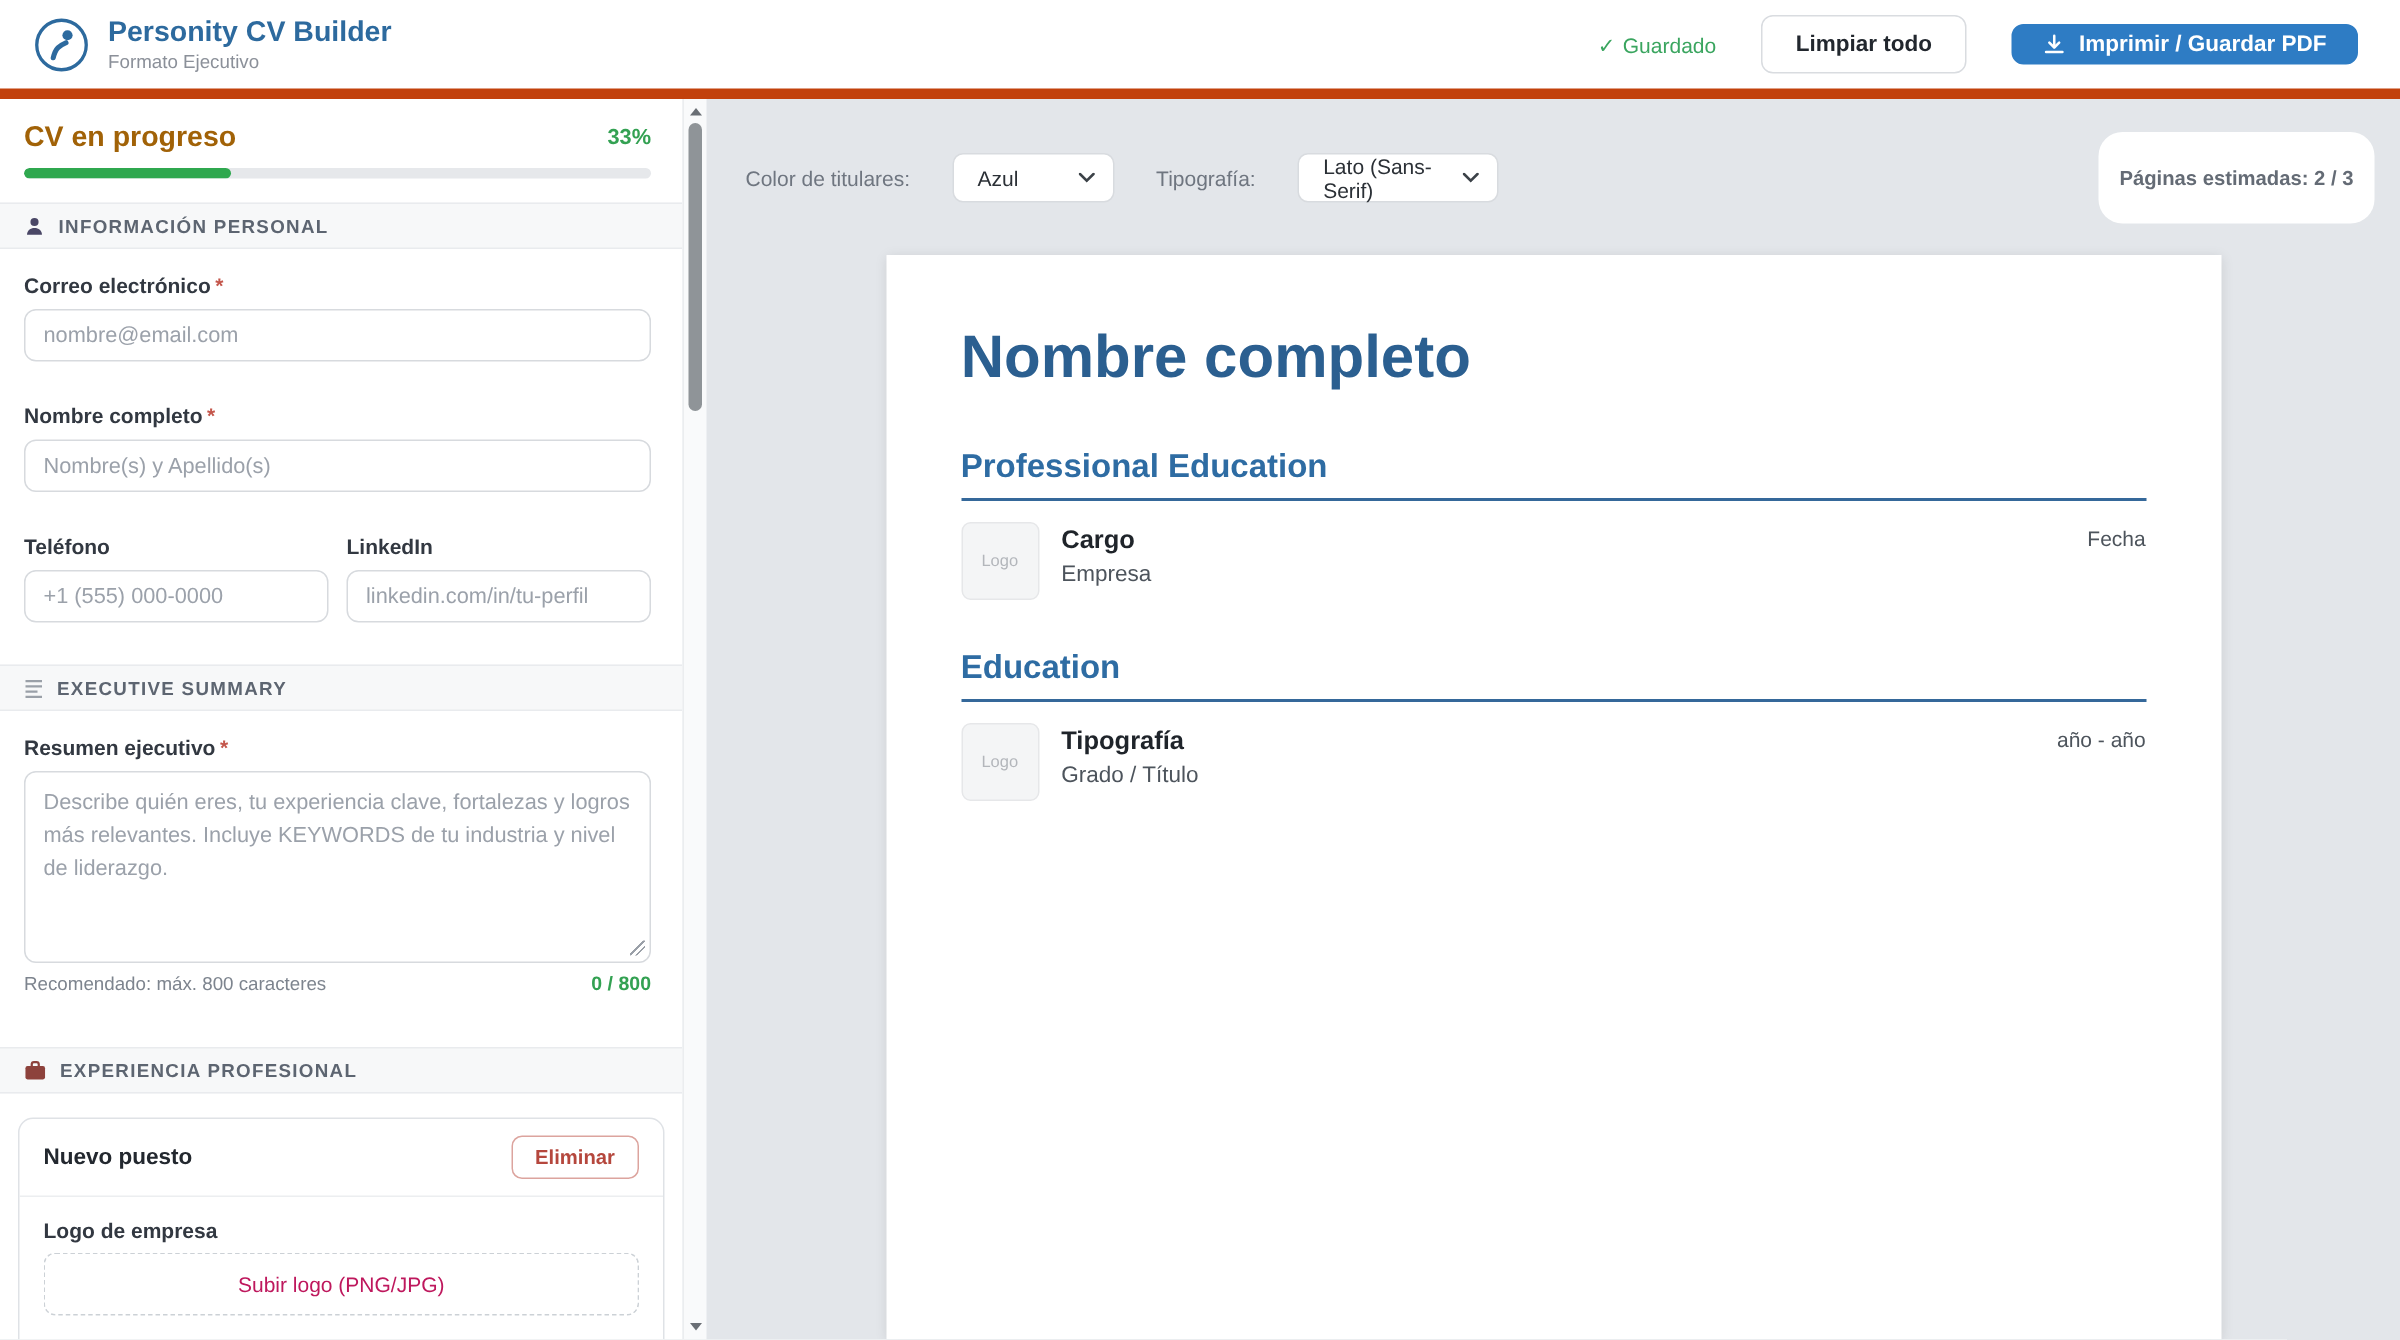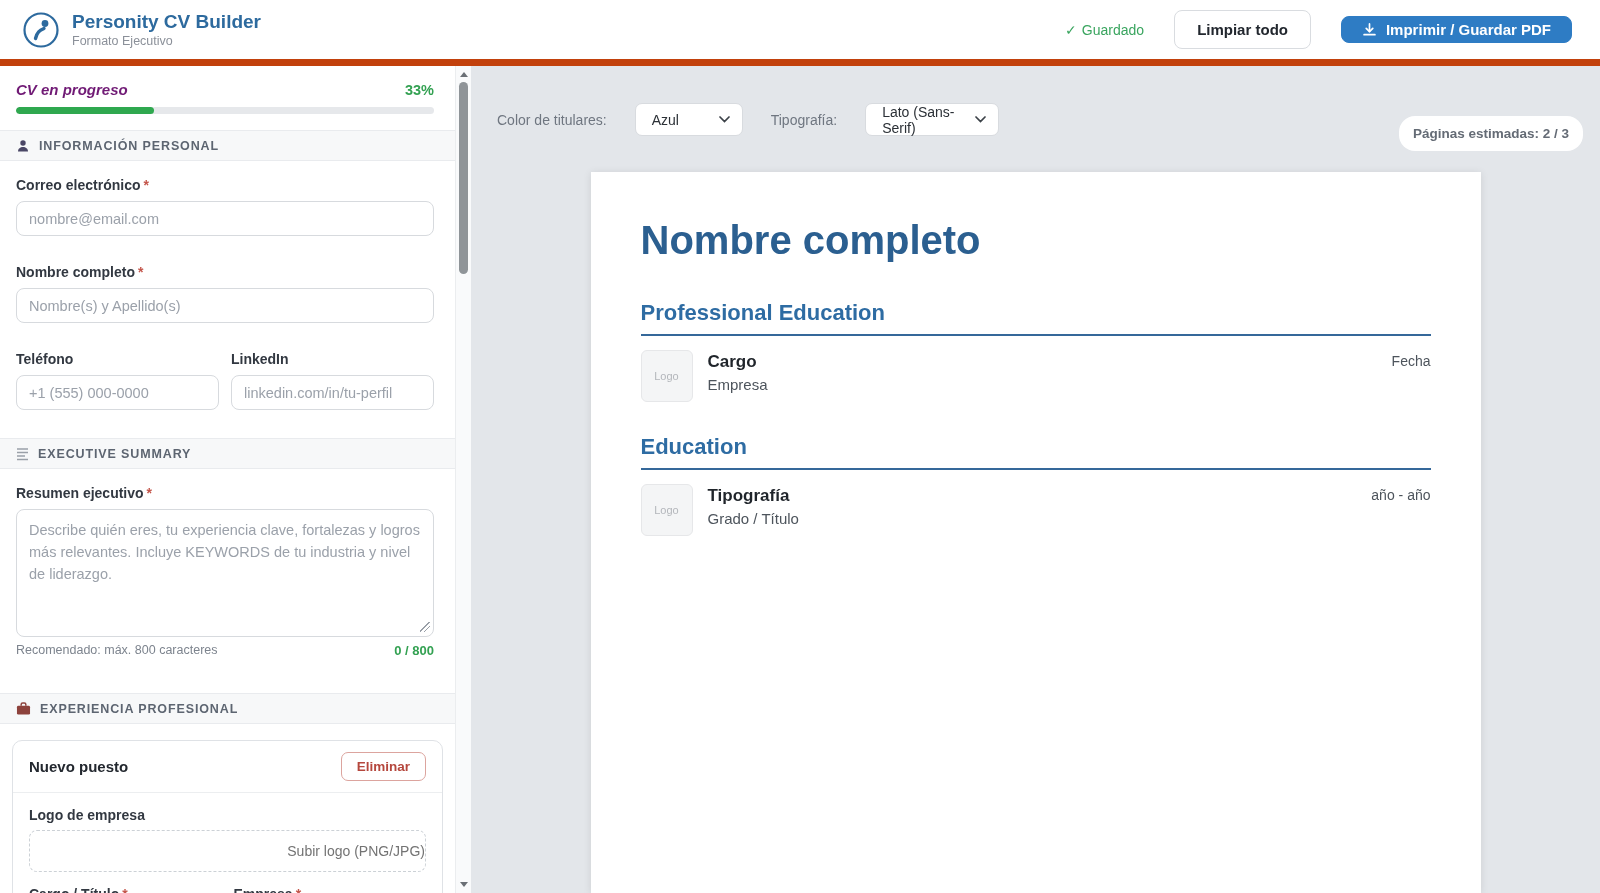--- a/index.html
+++ b/index.html
@@ -41,21 +41,21 @@
   .sb-arrow { position: absolute; left: 0; width: 15px; height: 13px; display: flex; align-items: center; justify-content: center; cursor: pointer; }
   .sb-arrow.up { top: 2px; }
   .sb-arrow.down { bottom: 2px; }
   .sb-arrow.up::after { content: ""; border-left: 4px solid transparent; border-right: 4px solid transparent; border-bottom: 5px solid #6a6f75; }
   .sb-arrow.down::after { content: ""; border-left: 4px solid transparent; border-right: 4px solid transparent; border-top: 5px solid #6a6f75; }
   .sb-thumb { position: absolute; left: 3px; top: 16px; width: 9px; height: 192px; background: #8f9498; border-radius: 5px; cursor: grab; }
 
   
   .progress-block { padding: 15px 21px 16px 16px; }
   .progress-row { display: flex; justify-content: space-between; align-items: center; }
-  .progress-label { font-size: 15px; font-weight: bold; color: #701a75; font-style: italic; }
+  .progress-label { font-size: 19px; font-weight: bold; color: #a16207; }
   .progress-pct { font-size: 14.5px; font-weight: bold; color: #33a152; }
   .progress-track { margin-top: 9px; height: 7px; border-radius: 4px; background: #e6e8eb; overflow: hidden; }
   .progress-fill { height: 100%; width: 0; background: #2fa84f; border-radius: 4px; }
 
   .section-header {
     background: #f7f8f9;
     border-top: 1px solid #e9ebee; border-bottom: 1px solid #e9ebee;
     padding: 8px 16px; height: 31px;
     display: flex; align-items: center; gap: 9px;
     font-size: 12.5px; font-weight: bold; letter-spacing: .07em; color: #5d6571;
@@ -81,58 +81,58 @@
     margin-top: 7px; width: 100%; height: 128px; display: block;
     border: 1px solid #d7dade; border-radius: 8px;
     padding: 10px 12px; font-size: 14.5px; color: #333; font-family: inherit;
     resize: none; line-height: 1.5;
   }
   .resize-handle {
     position: absolute; right: 4px; bottom: 5px; width: 10px; height: 10px;
     background: linear-gradient(135deg, transparent 45%, #9aa0a8 45%, #9aa0a8 53%, transparent 53%, transparent 67%, #9aa0a8 67%, #9aa0a8 75%, transparent 75%);
     cursor: nwse-resize;
   }
-  .summary-footer { display: flex; justify-content: space-between; margin-top: 6px; }
+  .summary-footer { display: flex; justify-content: space-between; align-items: center; margin-top: 6px; }
   .hint { font-size: 12.5px; color: #7d848e; }
   .counter { font-size: 13px; color: #33a152; font-weight: bold; }
 
   .exp-block { padding: 16px 12px 0 12px; }
   .exp-card { border: 1px solid #dfe2e6; border-radius: 10px; background: #fff; }
   .exp-card-header {
     display: flex; justify-content: space-between; align-items: center;
     padding: 11px 16px; border-bottom: 1px solid #eceef0;
   }
   .exp-card-title { font-weight: bold; font-size: 15px; color: #23282f; }
   .btn-delete {
     background: #fff; border: 1px solid #dca49e; color: #b5473d;
     font-weight: bold; font-size: 13.5px; border-radius: 7px; padding: 6px 15px;
     cursor: pointer; font-family: inherit;
   }
   .exp-card-body { padding: 14px 16px; }
   .upload-box {
     margin-top: 6px; border: 1.5px dashed #ccd1d6; border-radius: 8px; height: 42px;
-    display: flex; align-items: center; justify-content: flex-end;
-    font-size: 14px; color: #737373; cursor: pointer;
+    display: flex; align-items: center; justify-content: center;
+    font-size: 14px; color: #be185d; cursor: pointer;
   }
   .labels-row { margin-top: 14px; }
 
   
   .preview { flex: 1; min-width: 0; background: #e3e6ea; padding-top: 22px; display: flex; flex-direction: column; }
   .toolbar { display: flex; align-items: center; gap: 28px; padding: 0 17px 0 26px; flex: 0 0 auto; }
   .tb-label { font-size: 14px; color: #6f7680; }
   .select {
     background: #fff; border: 1px solid #d8dbdf; border-radius: 7px; height: 33px;
     display: flex; align-items: center; justify-content: space-between;
     padding: 0 12px 0 16px; font-size: 14px; color: #2b3036; cursor: pointer; gap: 14px;
   }
   .select-color { width: 108px; }
   .select-font { width: 134px; }
   .pages-badge {
     margin-left: auto; background: #fff; border-radius: 16px;
-    padding: 10px 14px; font-size: 13.5px; color: #646b75; font-weight: bold; margin-top: 28px;
+    padding: 23px 14px; font-size: 13.5px; color: #646b75; font-weight: bold;
   }
   .page-area { flex: 1; display: flex; justify-content: center; overflow: hidden; }
   .page {
     margin-top: 21px; width: 890px;
     background: #fff; box-shadow: 0 1px 8px rgba(0,0,0,.10);
     padding: 44px 50px 60px;
   }
   .cv-name { font-size: 40px; font-weight: bold; color: #2b5f90; margin: 0 0 36px; line-height: 1.2; }
   .cv-heading {
     font-size: 22px; font-weight: bold; color: #2e6ca3;

